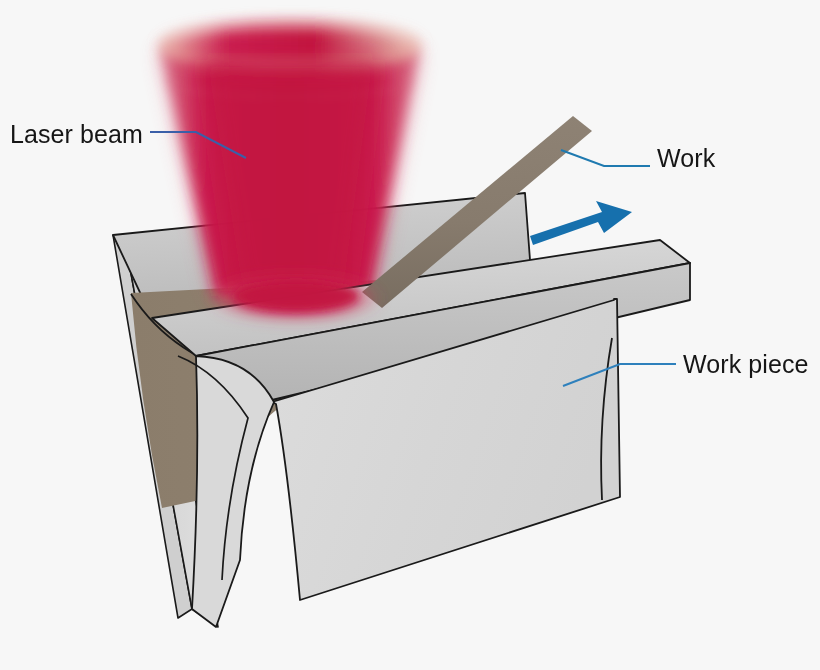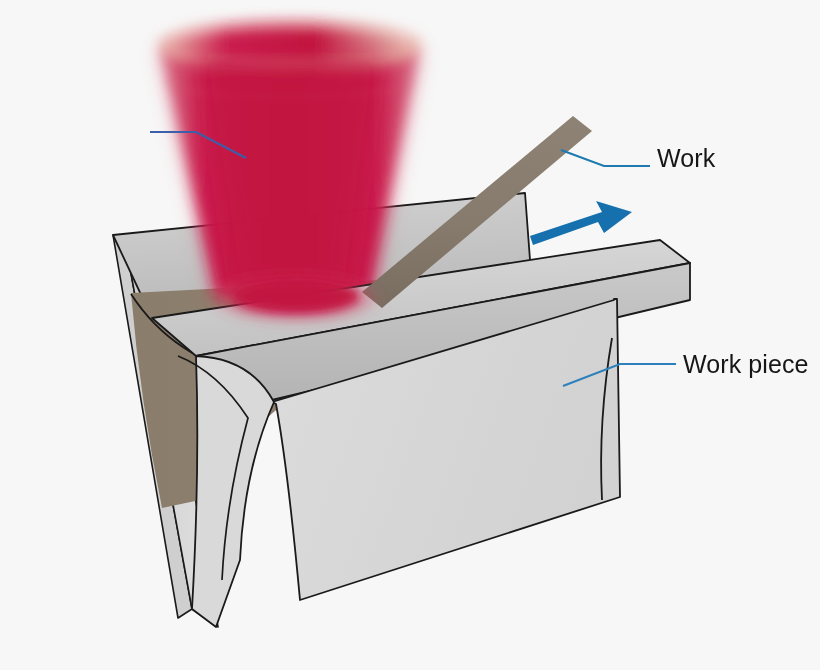--- a/index.html
+++ b/index.html
@@ -263,18 +263,19 @@
     </g>
 
     <g fill="none" stroke-width="2">
       <path d="M 150,132 L 196,132 L 246,158" stroke="#3b5fa8"></path>
       <path d="M 650,166 L 604,166 L 561,150" stroke="#1f7ab0"></path>
       <path d="M 676,364 L 620,364 L 563,386" stroke="#2e80bc"></path>
     </g>
 
   </svg>
 
+  <div class="label" id="label-laser-beam">Laser beam</div>
 
   <div class="label" id="label-wire">Work</div>
 
   <div class="label" id="label-work-piece">Work piece</div>
 
 </div>
 
 </body></html>

